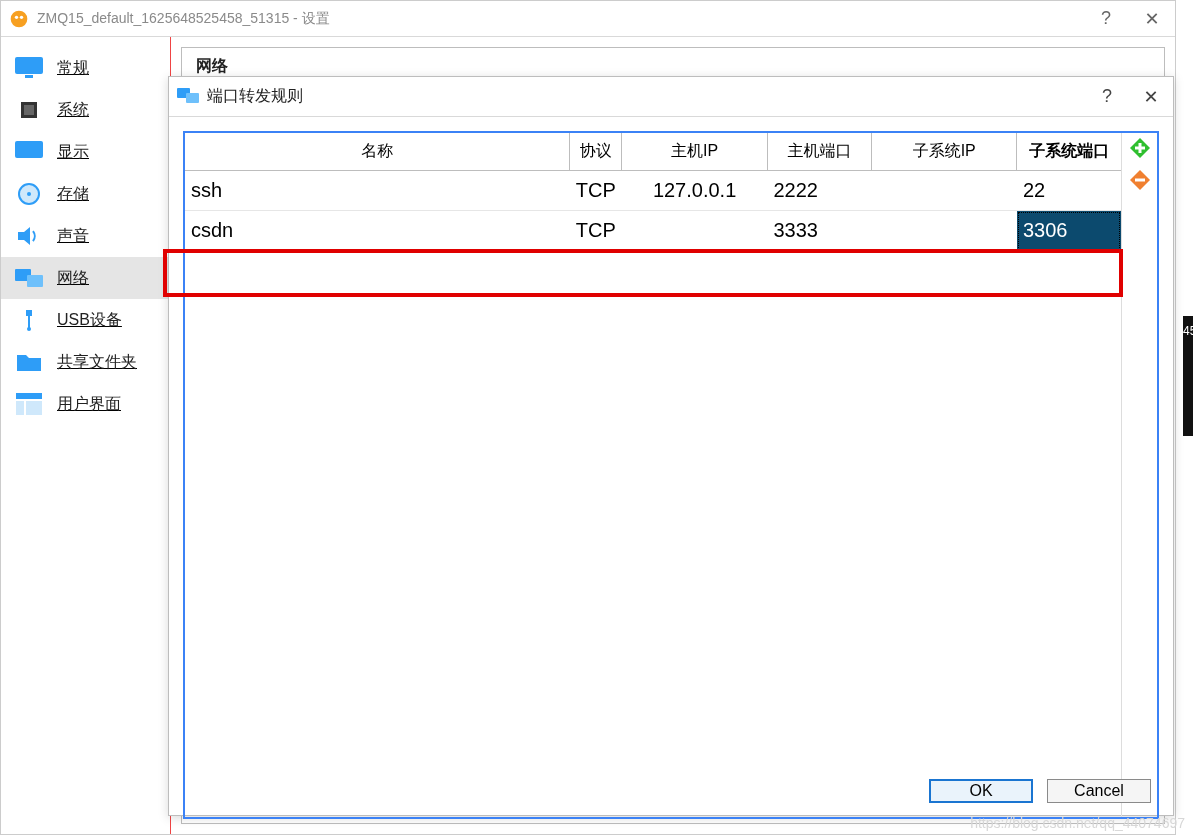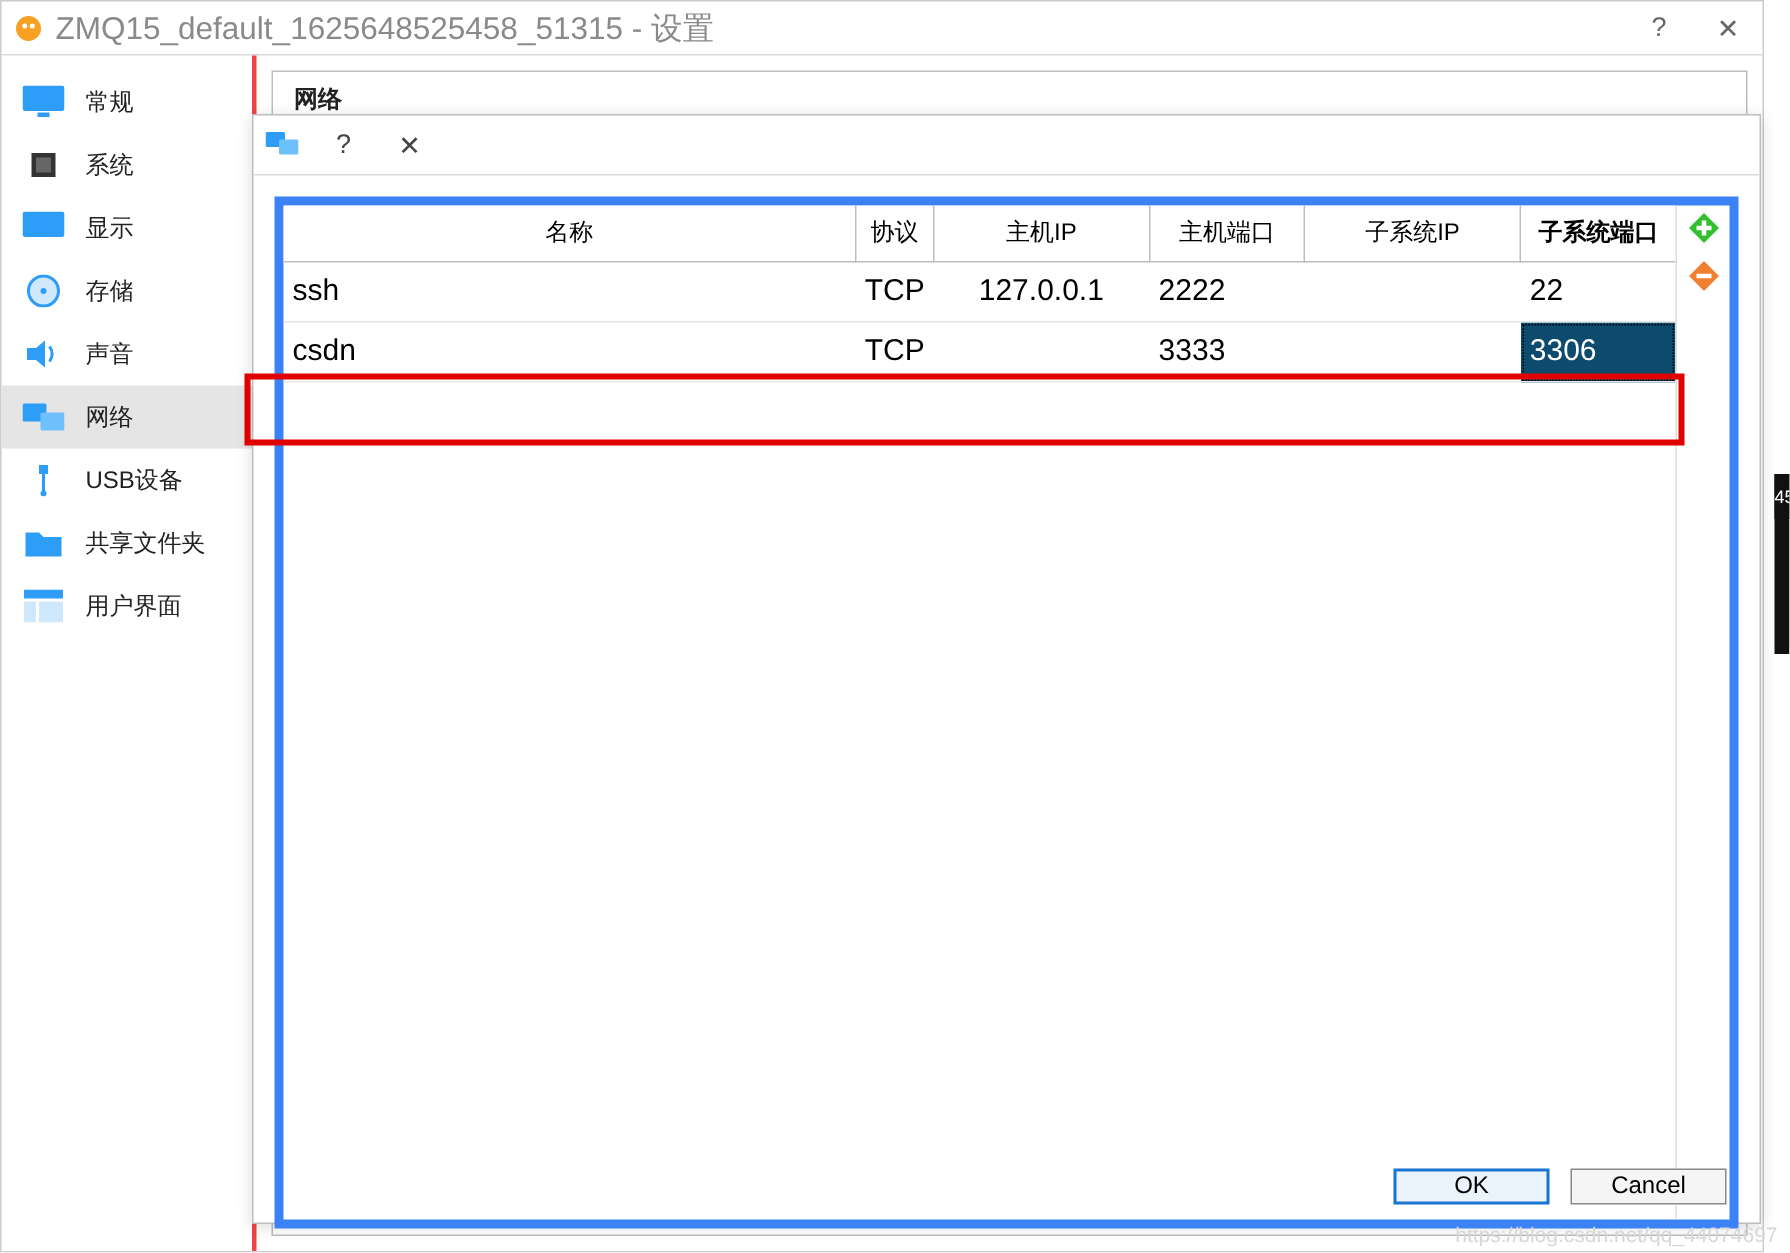--- a/index.html
+++ b/index.html
@@ -3,44 +3,44 @@
 <meta charset="utf-8">
 <style>
 * { box-sizing: border-box; margin: 0; padding: 0; font-family: "Microsoft YaHei", "Segoe UI", Tahoma, sans-serif; }
 
 body { width: 1193px; height: 835px; background: #fff; position: relative; overflow: hidden; }
 
 
 .outer-window { position: absolute; left: 0; top: 0; width: 1176px; height: 835px; border: 1px solid #ccc; background: #fff; }
 .outer-titlebar { height: 36px; display: flex; align-items: center; border-bottom: 1px solid #d9d9d9; }
 .outer-titlebar .app-icon { width: 20px; height: 20px; margin: 0 8px; }
-.outer-titlebar .title { flex: 1; color: #8a8a8a; font-size: 21px; }
+.outer-titlebar .title { flex: 1; color: #8a8a8a; font-size: 14px; }
 .outer-titlebar .winbtn { width: 46px; height: 36px; display:flex; align-items:center; justify-content:center; color:#666; font-size:18px; }
 
 .outer-body { display:flex; height: calc(100% - 36px); }
 
-.sidebar { width: 170px; border-right: 3px solid #ef4444; padding-top: 10px; }
+.sidebar { width: 170px; border-right: 1px solid #ef4444; padding-top: 10px; text-decoration: underline; }
 .sidebar-item { display:flex; align-items:center; gap:14px; padding: 10px 14px; font-size:16px; color:#222; cursor:pointer; }
 .sidebar-item.active { background:#e5e5e5; }
 .sb-icon { width:28px; height:22px; flex:0 0 28px; display:flex; align-items:center; justify-content:center; }
 
 .content-area { flex:1; padding:10px; position:relative; }
 .section-box { border:1px solid #bdbdbd; height: 100%; padding: 8px 14px; }
 .section-title { font-size:16px; font-weight:bold; color:#222; }
 
 
 .dialog { position:absolute; left:168px; top:76px; width:1006px; height:740px; background:#fff; border:1px solid #bdbdbd; box-shadow: 0 2px 10px rgba(0,0,0,.15); z-index:10; }
 .dlg-titlebar { height:40px; display:flex; align-items:center; border-bottom:1px solid #d9d9d9; padding-left:8px; }
 .dlg-titlebar .dlg-icon { width:22px; height:22px; margin-right:8px; }
 .dlg-titlebar .dlg-title { flex:1; font-size:16px; color:#222; }
 .dlg-titlebar .winbtn { width:44px; height:40px; display:flex; align-items:center; justify-content:center; color:#444; font-size:18px; cursor:pointer; }
 
 .dlg-body { padding: 14px 14px 60px 14px; height: calc(100% - 40px); position:relative; }
 
-.table-wrap { border:6px solid #3b82f6; height: 688px; display:flex; }
+.table-wrap { border:2px solid #3b82f6; height: 688px; display:flex; }
 .table-main { flex:1; overflow:hidden; }
 .table-side { width:36px; border-left:1px solid #ddd; padding-top:4px; display:flex; flex-direction:column; align-items:center; gap:10px; }
 
 table.pf { width:100%; border-collapse:collapse; table-layout:fixed; }
 table.pf th { border:1px solid #bdbdbd; border-top:none; font-weight:normal; font-size:16px; padding:8px 6px; background:#fff; text-align:center; }
 table.pf th:first-child { border-left:none; }
 table.pf th:last-child { border-right:none; font-weight:bold; }
 table.pf td { font-size:20px; padding:8px 6px; border-bottom:1px solid #e6e6e6; vertical-align:middle; }
 table.pf td.num { text-align:left; }
 .cell-selected { background:#0c4a6e; color:#fff; outline:1px dotted #000; outline-offset:-2px; }
@@ -182,20 +182,21 @@
 </div>
 
 <div class="dialog">
   <div class="dlg-titlebar">
     <span class="dlg-icon">
         <svg width="22" height="20">
           <rect x="0" y="2" width="13" height="10" rx="1" fill="#2e9df7"></rect>
           <rect x="9" y="7" width="13" height="10" rx="1" fill="#6ec0fb"></rect>
         </svg>
       </span>
+    <span class="dlg-title">端口转发规则</span>
     <span class="winbtn">?</span>
     <span class="winbtn">✕</span>
   </div>
 
   <div class="dlg-body">
     <div class="table-wrap">
       <div class="table-main">
         <table class="pf">
           <colgroup>
             <col style="width:370px">

